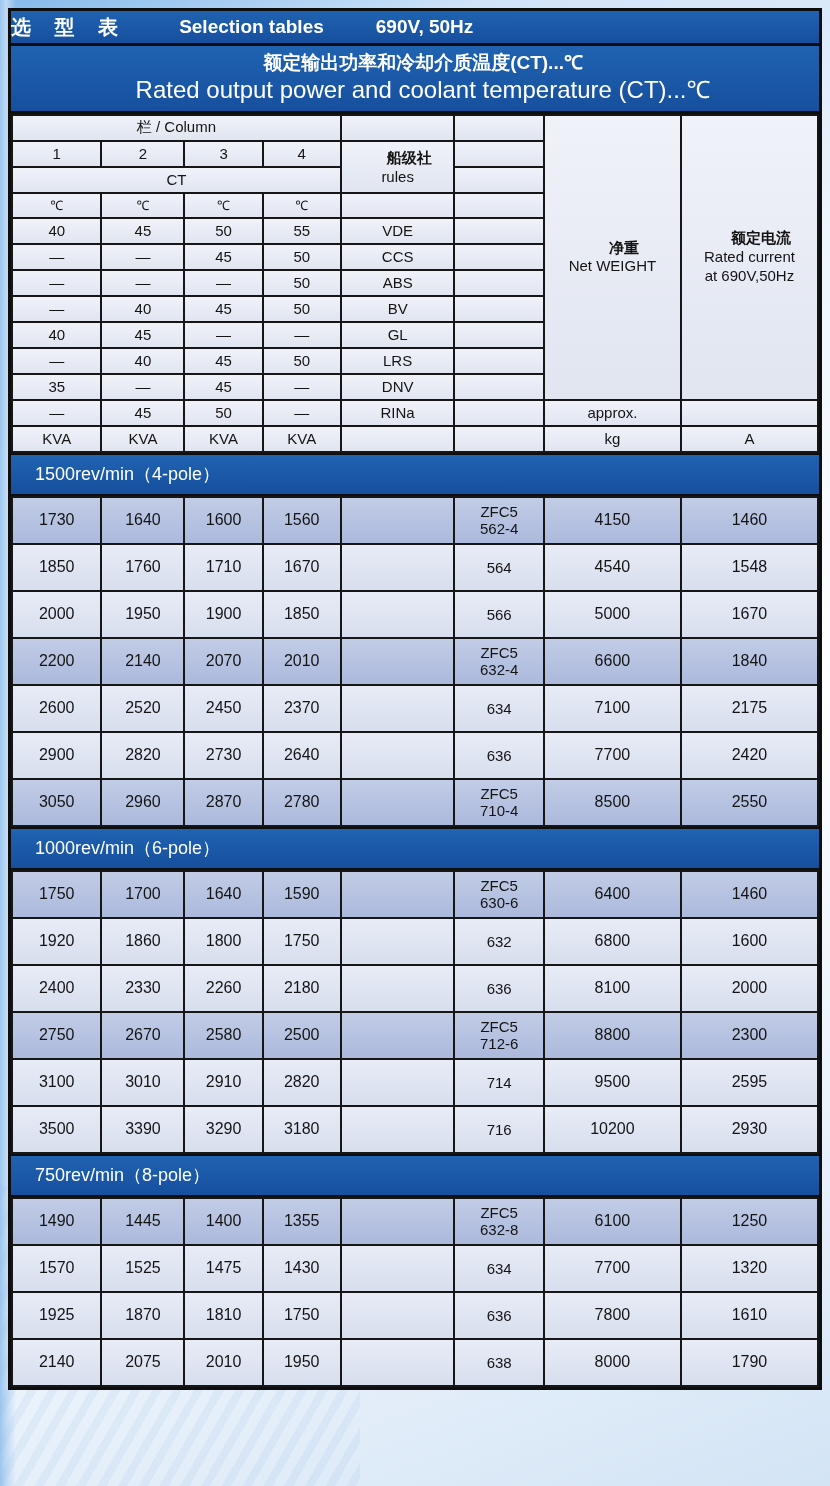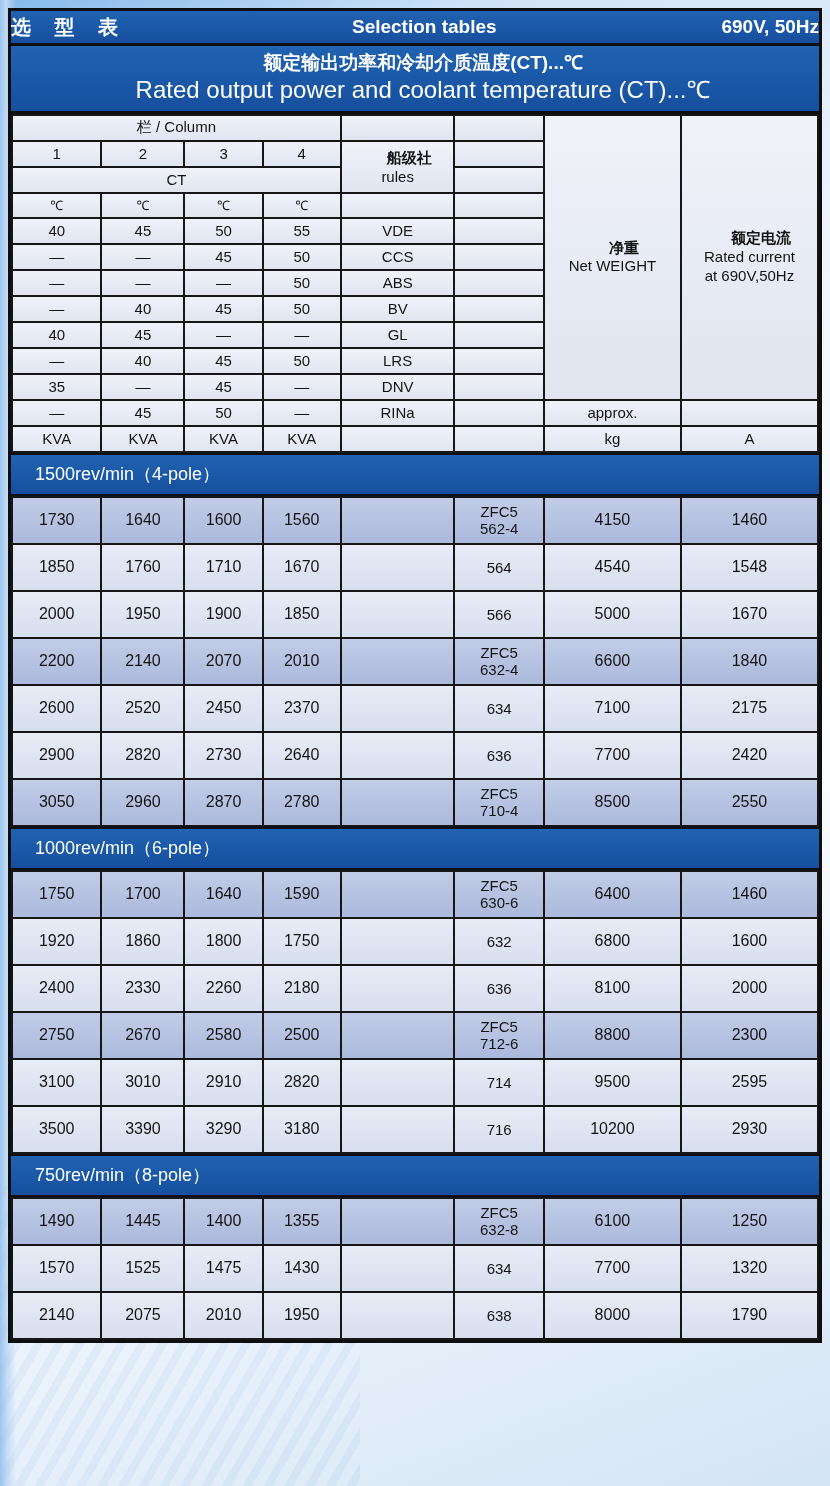--- a/index.html
+++ b/index.html
@@ -20,21 +20,21 @@
   }
   .page{position:absolute;inset:0;padding:8px 8px 0 8px;box-sizing:border-box;}
   .table-frame{
     border:3px solid #0e0e0e;
     background:#dfe5f1;
   }
   .title-bar{
     height:32px;
     background:linear-gradient(180deg,#2063b1 0%,#164f9e 100%);
     color:#fff;
-    display:flex;align-items:center;justify-content:space-between;gap:52px;
+    display:flex;align-items:center;justify-content:flex-start;gap:52px;
     border-bottom:3px solid #0e0e0e;
     font-weight:bold;
   }
   .title-zh{font-size:20px;letter-spacing:9px;}
   .title-en{font-size:19px;}
   .title-spec{font-size:19px;}
   .subtitle-bar{
     background:linear-gradient(180deg,#2063b1 0%,#164f9e 100%);
     color:#fff;text-align:center;
     border-bottom:3px solid #0e0e0e;
@@ -447,20 +447,32 @@
               <td data-name="kva-cell">1475</td>
               <td data-name="kva-cell">1430</td>
               <td data-name="empty-cell"></td>
               <td data-name="model-cell">
                 <div>634</div>
               </td>
               <td data-name="weight-cell">7700</td>
               <td data-name="current-cell">1320</td>
             </tr>
             <tr data-name="table-row">
+              <td data-name="kva-cell">1925</td>
+              <td data-name="kva-cell">1870</td>
+              <td data-name="kva-cell">1810</td>
+              <td data-name="kva-cell">1750</td>
+              <td data-name="empty-cell"></td>
+              <td data-name="model-cell">
+                <div>636</div>
+              </td>
+              <td data-name="weight-cell">7800</td>
+              <td data-name="current-cell">1610</td>
+            </tr>
+            <tr data-name="table-row">
               <td data-name="kva-cell">2140</td>
               <td data-name="kva-cell">2075</td>
               <td data-name="kva-cell">2010</td>
               <td data-name="kva-cell">1950</td>
               <td data-name="empty-cell"></td>
               <td data-name="model-cell">
                 <div>638</div>
               </td>
               <td data-name="weight-cell">8000</td>
               <td data-name="current-cell">1790</td>

